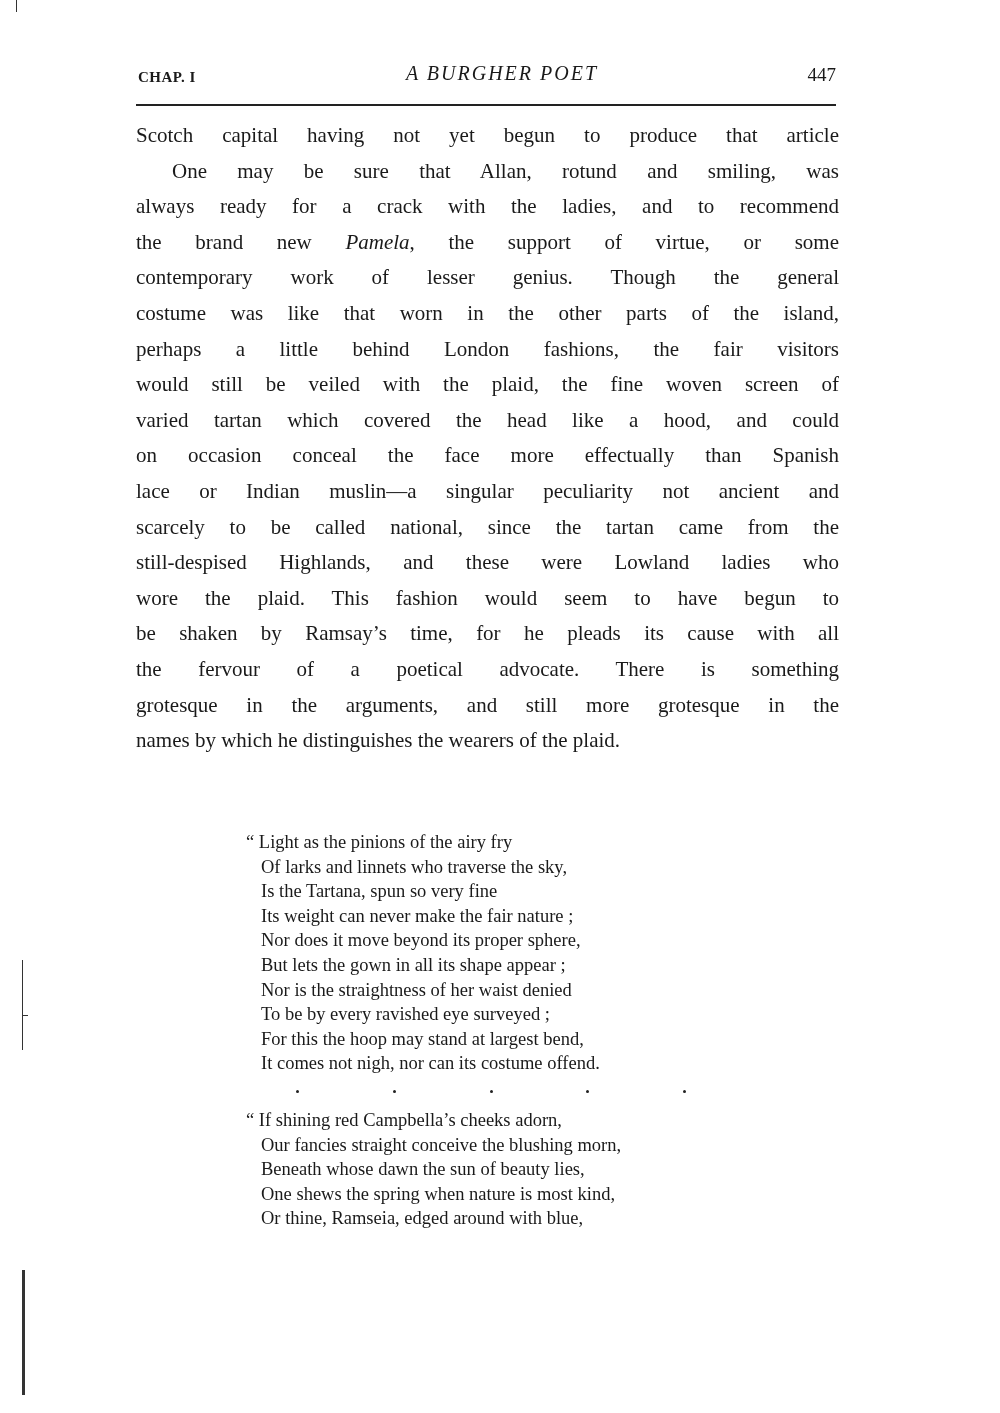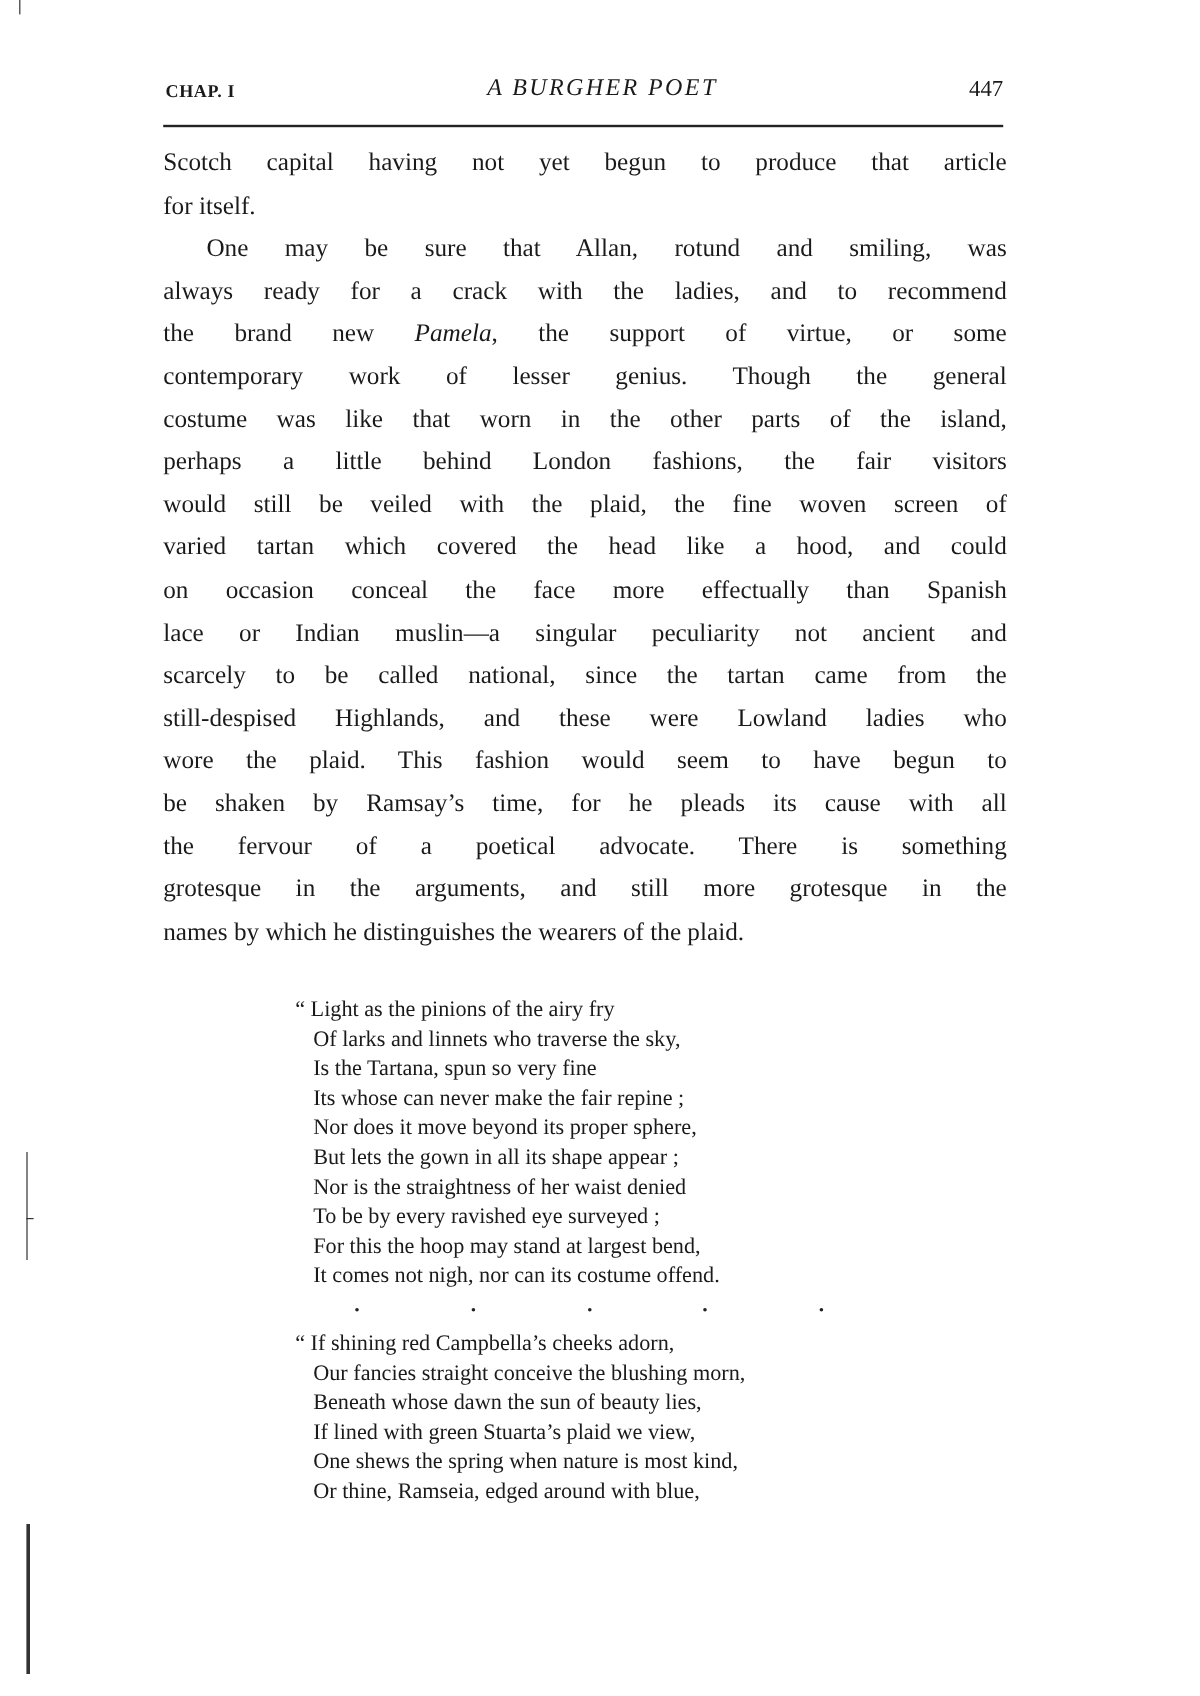--- a/index.html
+++ b/index.html
@@ -30,21 +30,20 @@
 
   <div class="running-head">
     <span class="chap">CHAP. I</span>
     <span class="title">A BURGHER POET</span>
     <span class="pageno">447</span>
   </div>
   <div class="rule"></div>
 
   <div class="body">
     <span class="line">Scotch capital having not yet begun to produce that article</span>
-    <span class="line last">for itself.</span>
     <span class="line indent">One may be sure that Allan, rotund and smiling, was</span>
     <span class="line">always ready for a crack with the ladies, and to recommend</span>
     <span class="line"><span>the brand new </span><i>Pamela</i><span>, the support of virtue, or some</span></span>
     <span class="line">contemporary work of lesser genius.  Though the general</span>
     <span class="line">costume was like that worn in the other parts of the island,</span>
     <span class="line">perhaps a little behind London fashions, the fair visitors</span>
     <span class="line">would still be veiled with the plaid, the fine woven screen of</span>
     <span class="line">varied tartan which covered the head like a hood, and could</span>
     <span class="line">on occasion conceal the face more effectually than Spanish</span>
     <span class="line">lace or Indian muslin—a singular peculiarity not ancient and</span>
@@ -54,42 +53,41 @@
     <span class="line">be shaken by Ramsay’s time, for he pleads its cause with all</span>
     <span class="line">the fervour of a poetical advocate.  There is something</span>
     <span class="line">grotesque in the arguments, and still more grotesque in the</span>
     <span class="line last">names by which he distinguishes the wearers of the plaid.</span>
   </div>
 
   <div class="poem poem1">
     <span class="pline first">“ Light as the pinions of the airy fry</span>
     <span class="pline">Of larks and linnets who traverse the sky,</span>
     <span class="pline">Is the Tartana, spun so very fine</span>
-    <span class="pline">Its whose can never make the fair repine ;</span>
+    <span class="pline">Its weight can never make the fair nature ;</span>
     <span class="pline">Nor does it move beyond its proper sphere,</span>
     <span class="pline">But lets the gown in all its shape appear ;</span>
     <span class="pline">Nor is the straightness of her waist denied</span>
     <span class="pline">To be by every ravished eye surveyed ;</span>
     <span class="pline">For this the hoop may stand at largest bend,</span>
     <span class="pline">It comes not nigh, nor can its costume offend.</span>
   </div>
 
   <div class="ellipsis">
     <span></span>
     <span></span>
     <span></span>
     <span></span>
     <span></span>
   </div>
 
   <div class="poem poem2">
     <span class="pline first">“ If shining red Campbella’s cheeks adorn,</span>
     <span class="pline">Our fancies straight conceive the blushing morn,</span>
     <span class="pline">Beneath whose dawn the sun of beauty lies,</span>
-    <span class="pline">If lined with green Stuarta’s plaid we view,</span>
     <span class="pline">One shews the spring when nature is most kind,</span>
     <span class="pline">Or thine, Ramseia, edged around with blue,</span>
   </div>
 
   <div class="margin-mark" style="left:6px; top:960px; width:1px; height:90px;"></div>
   <div class="margin-mark" style="left:6px; top:1015px; width:6px; height:1px;"></div>
   <div class="margin-mark" style="left:6px; top:1270px; width:3px; height:125px;"></div>
   <div class="margin-mark" style="left:0px; top:0px; width:1px; height:12px;"></div>
 </div>
 

